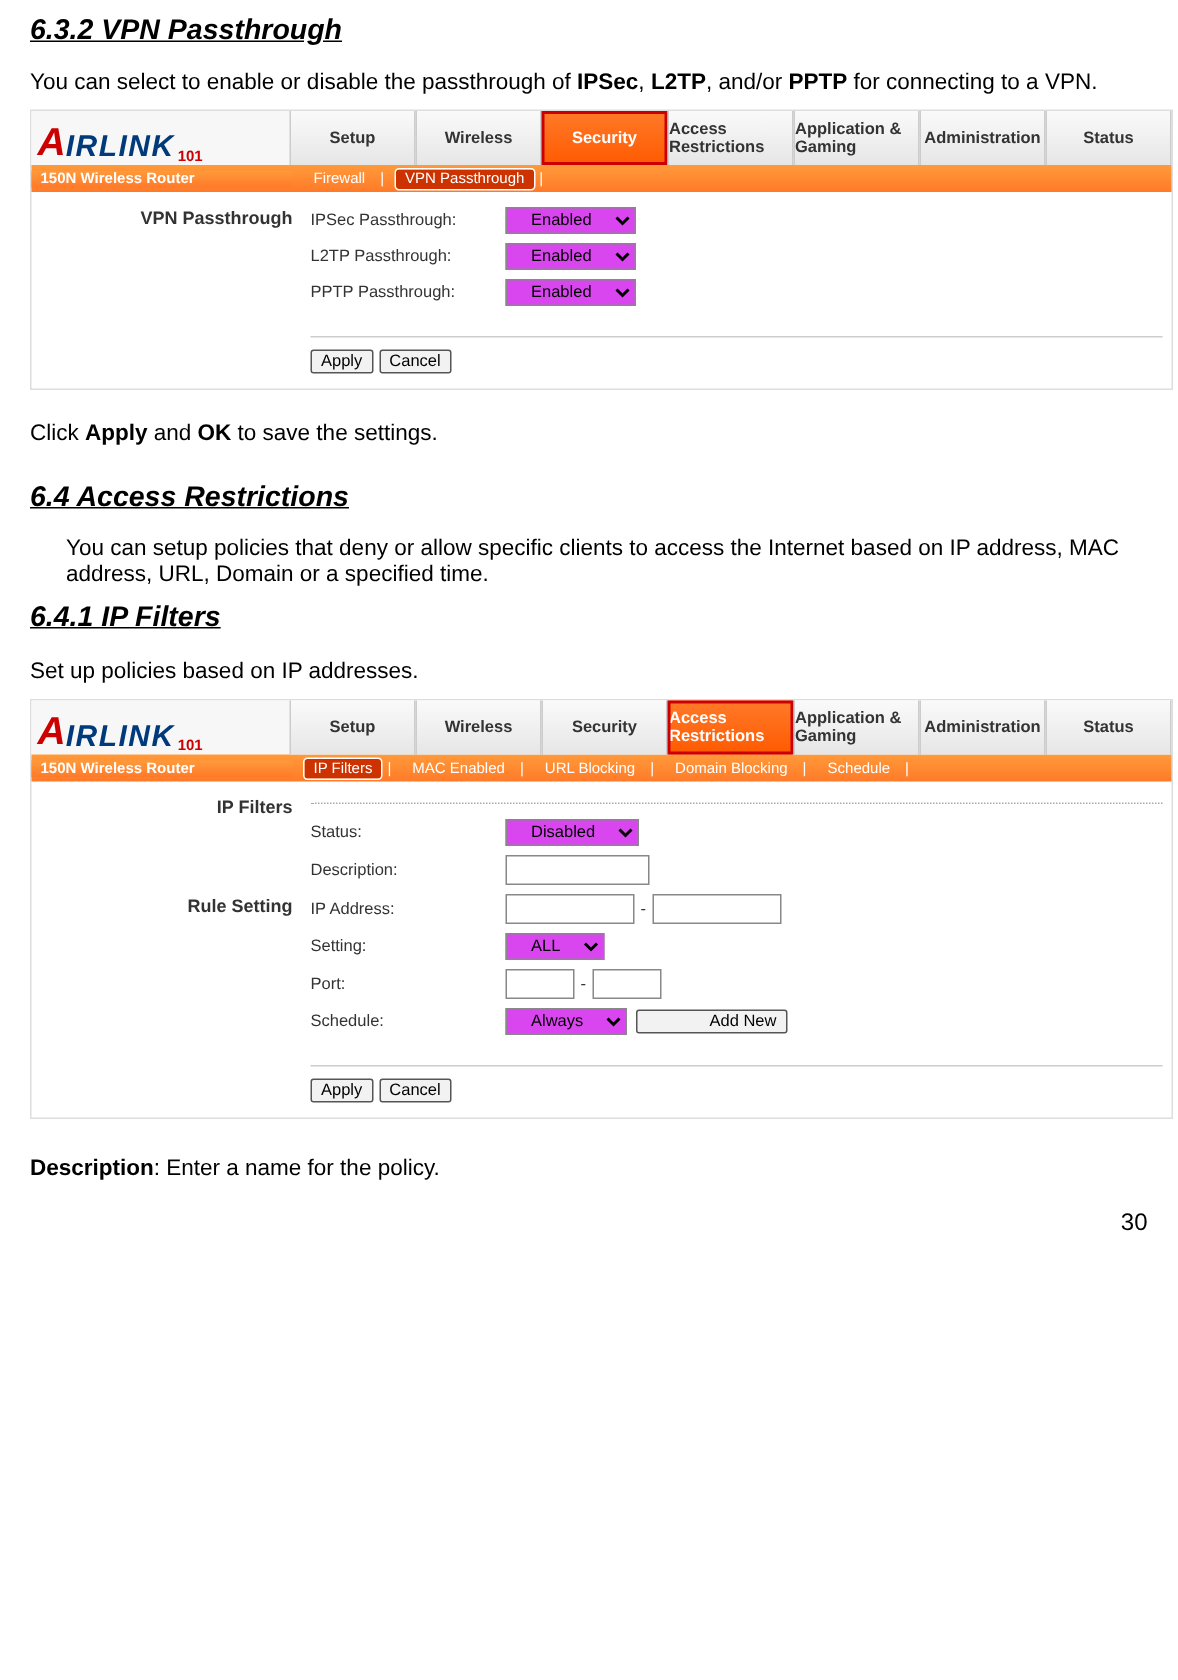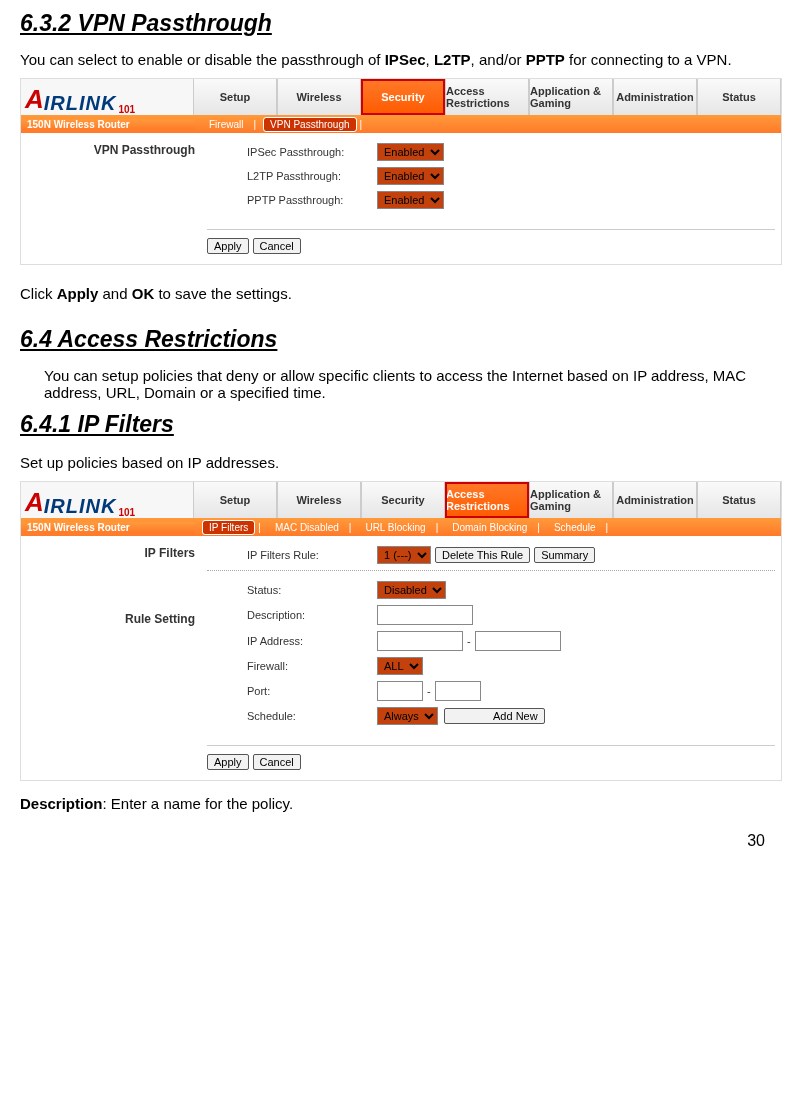--- a/index.html
+++ b/index.html
@@ -6,21 +6,21 @@
     margin: 0;
     padding: 10px 20px;
     font-family: Arial, Helvetica, sans-serif;
     font-size: 15px;
     color: #000;
     width: 745px;
   }
   .section-title {
     font-weight: bold;
     font-style: italic;
-    font-size: 23px;
+    font-size: 19px;
     text-decoration: underline;
     margin-bottom: 14px;
   }
   p { margin: 10px 0; }
   .router-ui {
     border: 1px solid #ddd;
     width: 760px;
     margin: 8px 0 8px 0;
     background: #fff;
   }
@@ -101,29 +101,28 @@
   .body-right {
     flex: 1;
     padding: 10px 6px;
     font-size: 11px;
     color: #333;
   }
   .form-row {
     display: flex;
     align-items: center;
     margin-bottom: 6px;
-    margin-left: 40px;
   }
   .form-row .lbl { width: 130px; }
   select.small, input.small {
     font-size: 11px;
     border: 1px solid #888;
-    background: #c2410c;
+    background: #d946ef;
     height: 18px;
-    padding: 0 2px;
+    padding: 0 12px;
   }
   input.textbox {
     width: 90px;
     height: 16px;
     border: 1px solid #888;
   }
   button.ui-btn {
     font-size: 11px;
     border: 1px solid #555;
     background: #f2f2f2;
@@ -213,59 +212,53 @@
     <div class="tab">Security</div>
     <div class="tab active">Access Restrictions</div>
     <div class="tab">Application &amp; Gaming</div>
     <div class="tab">Administration</div>
     <div class="tab">Status</div>
   </div>
   <div class="subbar">
     <div class="subleft">150N Wireless Router</div>
     <div class="subitem active-sub">IP Filters</div>
     <div class="sep">|</div>
-    <div class="subitem">MAC Disabled</div>
+    <div class="subitem">MAC Enabled</div>
     <div class="sep">|</div>
     <div class="subitem">URL Blocking</div>
     <div class="sep">|</div>
     <div class="subitem">Domain Blocking</div>
     <div class="sep">|</div>
     <div class="subitem">Schedule</div>
     <div class="sep">|</div>
   </div>
   <div class="router-body">
     <div class="body-left">
       <div class="left-heading">IP Filters</div>
       <div style="height:50px;"></div>
       <div class="left-heading">Rule Setting</div>
     </div>
     <div class="body-right">
-      <div class="form-row">
-        <div class="lbl">IP Filters Rule:</div>
-        <select class="small"><option>1 (---)</option></select>
-        <button class="ui-btn" style="margin-left:4px;">Delete This Rule</button>
-        <button class="ui-btn" style="margin-left:4px;">Summary</button>
-      </div>
       <hr class="dotted">
       <div class="form-row">
         <div class="lbl">Status:</div>
         <select class="small"><option>Disabled</option></select>
       </div>
       <div class="form-row">
         <div class="lbl">Description:</div>
         <input class="textbox" style="">
       </div>
       <div class="form-row">
         <div class="lbl">IP Address:</div>
         <input class="textbox" style="width: 80px;">
         <span style="margin:0 4px;">-</span>
         <input class="textbox" style="width: 80px;">
       </div>
       <div class="form-row">
-        <div class="lbl">Firewall:</div>
+        <div class="lbl">Setting:</div>
         <select class="small"><option>ALL</option></select>
       </div>
       <div class="form-row">
         <div class="lbl">Port:</div>
         <input class="textbox" style="width: 40px;">
         <span style="margin:0 4px;">-</span>
         <input class="textbox" style="width: 40px;">
       </div>
       <div class="form-row">
         <div class="lbl">Schedule:</div>
@@ -273,17 +266,17 @@
         <button class="ui-btn" style="margin-left:6px;padding-left:48px;">Add New</button>
       </div>
       <div class="btnrow">
         <button class="ui-btn">Apply</button>
         <button class="ui-btn">Cancel</button>
       </div>
     </div>
   </div>
 </div>
 
-<p style="margin-top:14px;">
+<p style="margin-top:24px;">
   <strong>Description</strong><span>: Enter a name for the policy.</span>
 </p>
 
 <div class="page-num">30</div>
 
 </body></html>

